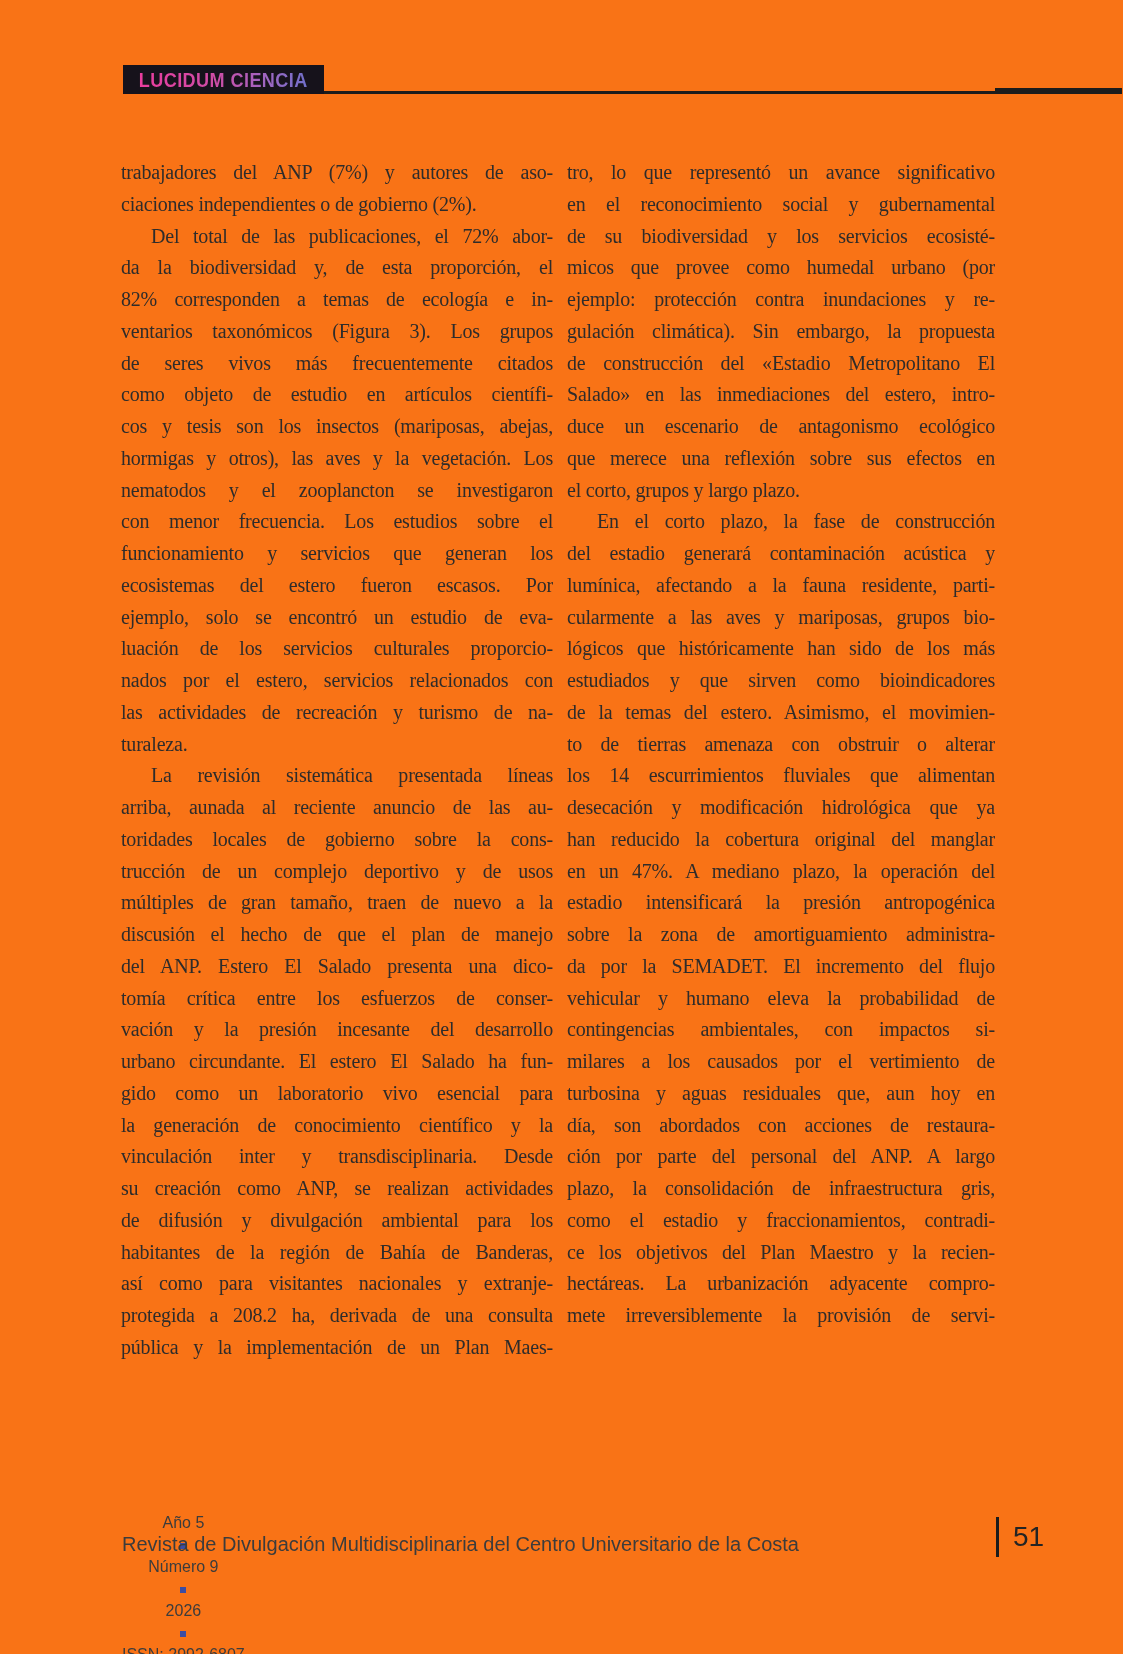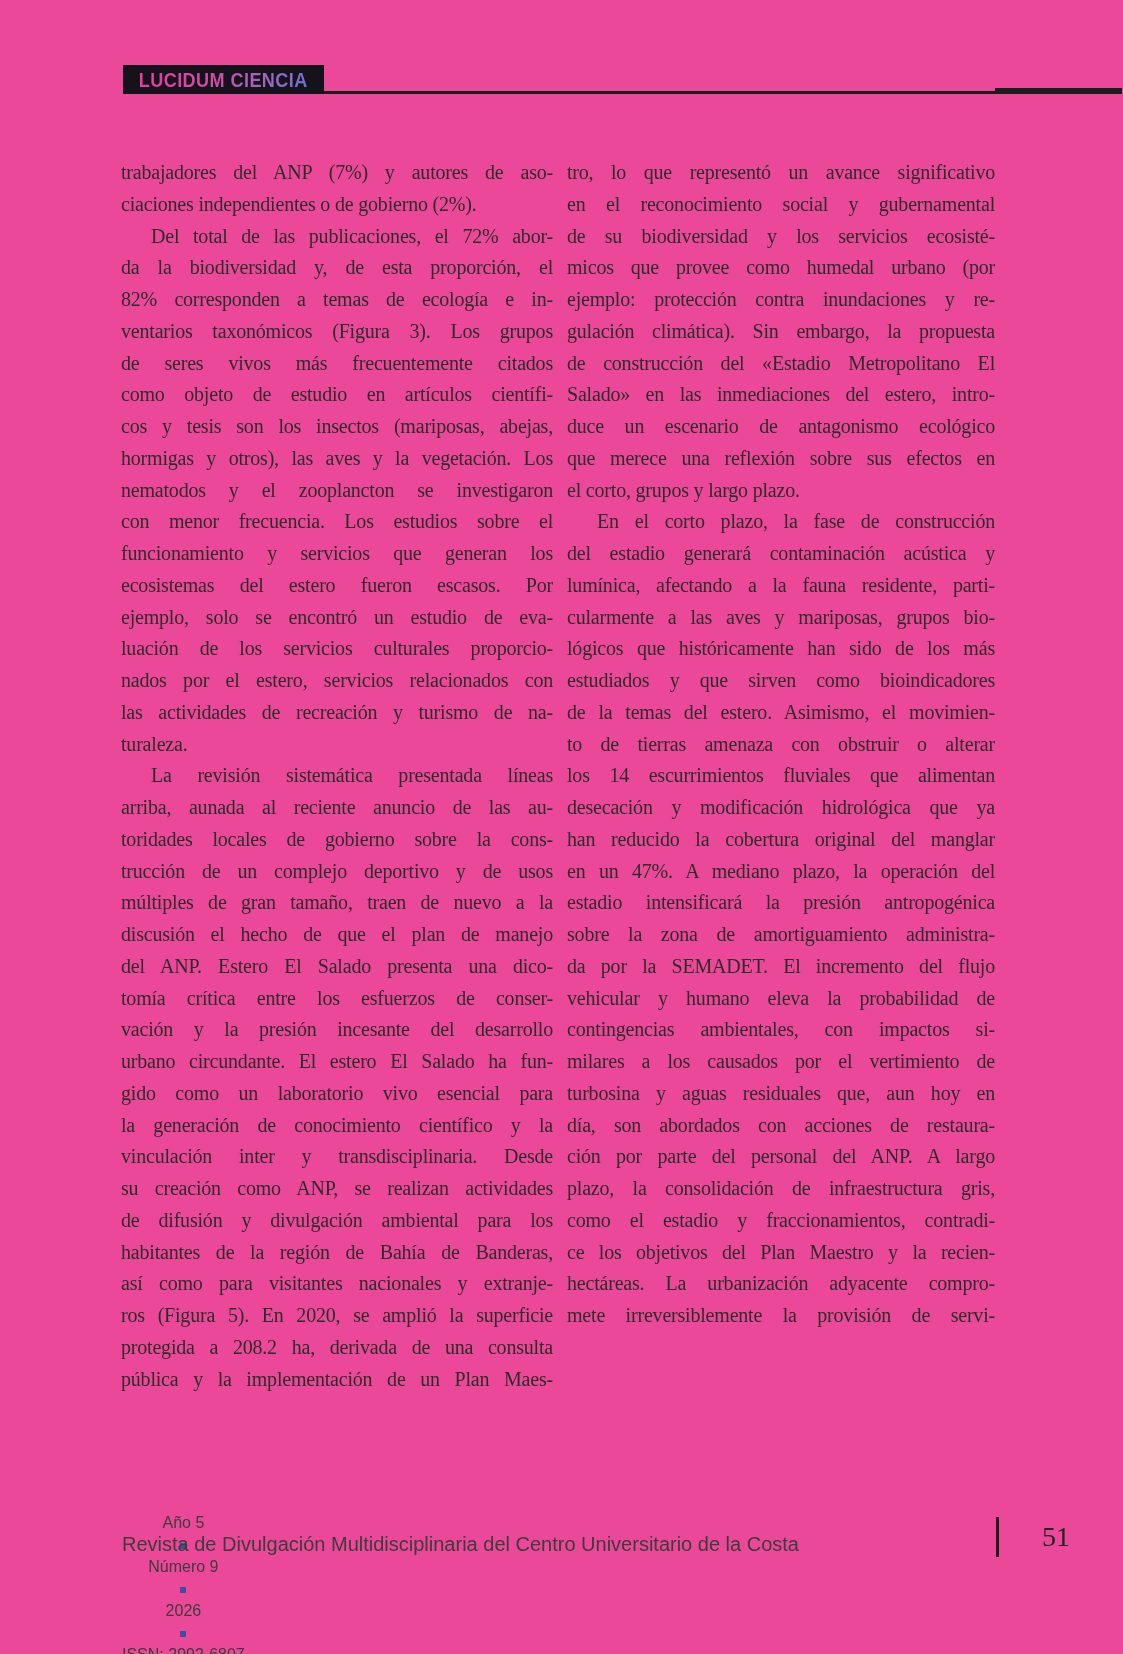--- a/index.html
+++ b/index.html
@@ -1,19 +1,19 @@
 <!DOCTYPE html>
 <html lang="es"><head>
 <meta charset="utf-8">
 <style>
   html,body{margin:0;padding:0;background:#ffffff;}
   .page{
     position:relative;
     width:1123px;height:1654px;
-    background:#ec4899;
+    background:#f97316;
     font-family:"Liberation Serif", serif;
     color:#2e2c2b;
     overflow:hidden;
   }
 
   
   .logo{
     position:absolute;left:123px;top:65px;
     width:201px;height:29px;
     background:var(--logo-bg,#16121b);
@@ -84,22 +84,22 @@
     font-family:"Liberation Sans", sans-serif;
     font-size:20px;color:#3c3c3c;
     white-space:nowrap;
   }
   .pagenum-bar{
     position:absolute;left:996px;top:1517px;
     width:3px;height:40px;background:#1c1c1c;
   }
   .pagenum{
     position:absolute;left:1013px;top:1517px;
-    font-family:Liberation Serif, serif;
-    font-size:28px;line-height:40px;color:#242424;margin-left:29px;
+    font-family:Liberation Sans, sans-serif;
+    font-size:28px;line-height:40px;color:#242424;
   }
 </style>
 </head>
 <body>
 
 <div class="page" style="--logo-bg: #16121b; --grad-a: #ea3d9e; --grad-b: #cf4da6; --grad-c: #9a68c4; --grad-d: #6f6fc9; --bullet: #3e4da2;">
 
   <div>
     <div class="logo">
       <span class="logo-text">LUCIDUM CIENCIA</span>
@@ -139,21 +139,20 @@
         <div class="line">tomía crítica entre los esfuerzos de conser-</div>
         <div class="line">vación y la presión incesante del desarrollo</div>
         <div class="line">urbano circundante. El estero El Salado ha fun-</div>
         <div class="line">gido como un laboratorio vivo esencial para</div>
         <div class="line">la generación de conocimiento científico y la</div>
         <div class="line">vinculación inter y transdisciplinaria. Desde</div>
         <div class="line">su creación como ANP, se realizan actividades</div>
         <div class="line">de difusión y divulgación ambiental para los</div>
         <div class="line">habitantes de la región de Bahía de Banderas,</div>
         <div class="line">así como para visitantes nacionales y extranje-</div>
-        <div class="line">ros (Figura 5). En 2020, se amplió la superficie</div>
         <div class="line">protegida a 208.2 ha, derivada de una consulta</div>
         <div class="line">pública y la implementación de un Plan Maes-</div>
       </div>
     <div class="col col-right">
         <div class="line">tro, lo que representó un avance significativo</div>
         <div class="line">en el reconocimiento social y gubernamental</div>
         <div class="line">de su biodiversidad y los servicios ecosisté-</div>
         <div class="line">micos que provee como humedal urbano (por</div>
         <div class="line">ejemplo: protección contra inundaciones y re-</div>
         <div class="line">gulación climática). Sin embargo, la propuesta</div>

